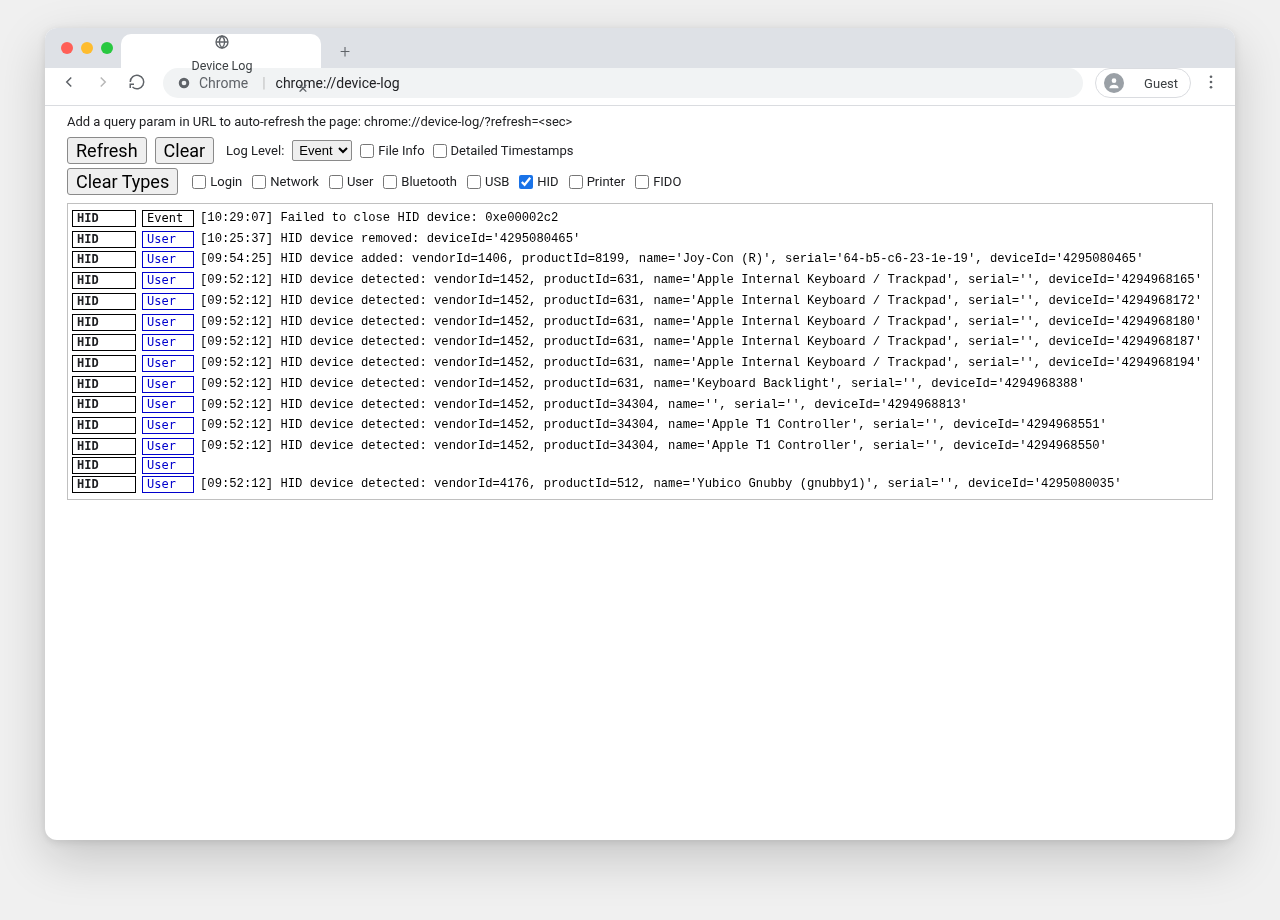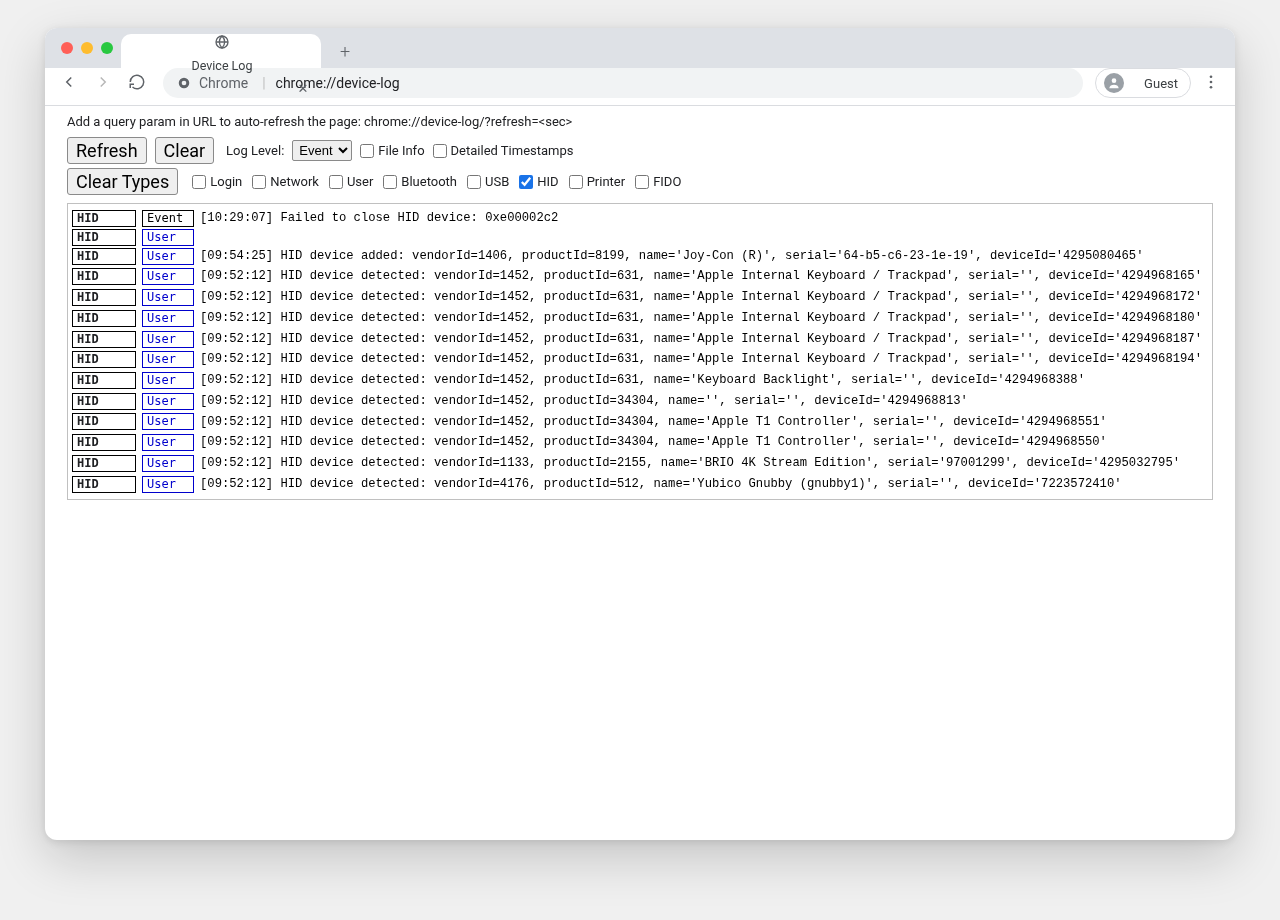--- a/index.html
+++ b/index.html
@@ -357,20 +357,21 @@
 
     <div class="log-area" id="log-area">
         <div class="log-row">
           <span class="tag">HID</span>
           <span class="tag level event">Event</span>
           <span class="msg">[10:29:07] Failed to close HID device: 0xe00002c2</span>
         </div>
         <div class="log-row">
           <span class="tag">HID</span>
           <span class="tag level user">User</span>
+          <span class="msg">[10:25:37] HID device removed: deviceId='4295080465'</span>
         </div>
         <div class="log-row">
           <span class="tag">HID</span>
           <span class="tag level user">User</span>
           <span class="msg">[09:54:25] HID device added: vendorId=1406, productId=8199, name='Joy-Con (R)', serial='64-b5-c6-23-1e-19', deviceId='4295080465'</span>
         </div>
         <div class="log-row">
           <span class="tag">HID</span>
           <span class="tag level user">User</span>
           <span class="msg">[09:52:12] HID device detected: vendorId=1452, productId=631, name='Apple Internal Keyboard / Trackpad', serial='', deviceId='4294968165'</span>
@@ -411,23 +412,22 @@
           <span class="msg">[09:52:12] HID device detected: vendorId=1452, productId=34304, name='Apple T1 Controller', serial='', deviceId='4294968551'</span>
         </div>
         <div class="log-row">
           <span class="tag">HID</span>
           <span class="tag level user">User</span>
           <span class="msg">[09:52:12] HID device detected: vendorId=1452, productId=34304, name='Apple T1 Controller', serial='', deviceId='4294968550'</span>
         </div>
         <div class="log-row">
           <span class="tag">HID</span>
           <span class="tag level user">User</span>
-          <span class="msg">[09:52:12] HID device detected: vendorId=1133, productId=2155, name='BRIO 4K Stream Edition', serial='97001299', deviceId='4295032795'</span>
-        </div>
-        <div class="log-row">
-          <span class="tag">HID</span>
-          <span class="tag level user">User</span>
-          <span class="msg">[09:52:12] HID device detected: vendorId=4176, productId=512, name='Yubico Gnubby (gnubby1)', serial='', deviceId='7223572410'</span>
+        </div>
+        <div class="log-row">
+          <span class="tag">HID</span>
+          <span class="tag level user">User</span>
+          <span class="msg">[09:52:12] HID device detected: vendorId=4176, productId=512, name='Yubico Gnubby (gnubby1)', serial='', deviceId='4295080035'</span>
         </div>
       </div>
 
   </div>
 </div>
 
 </body></html>

